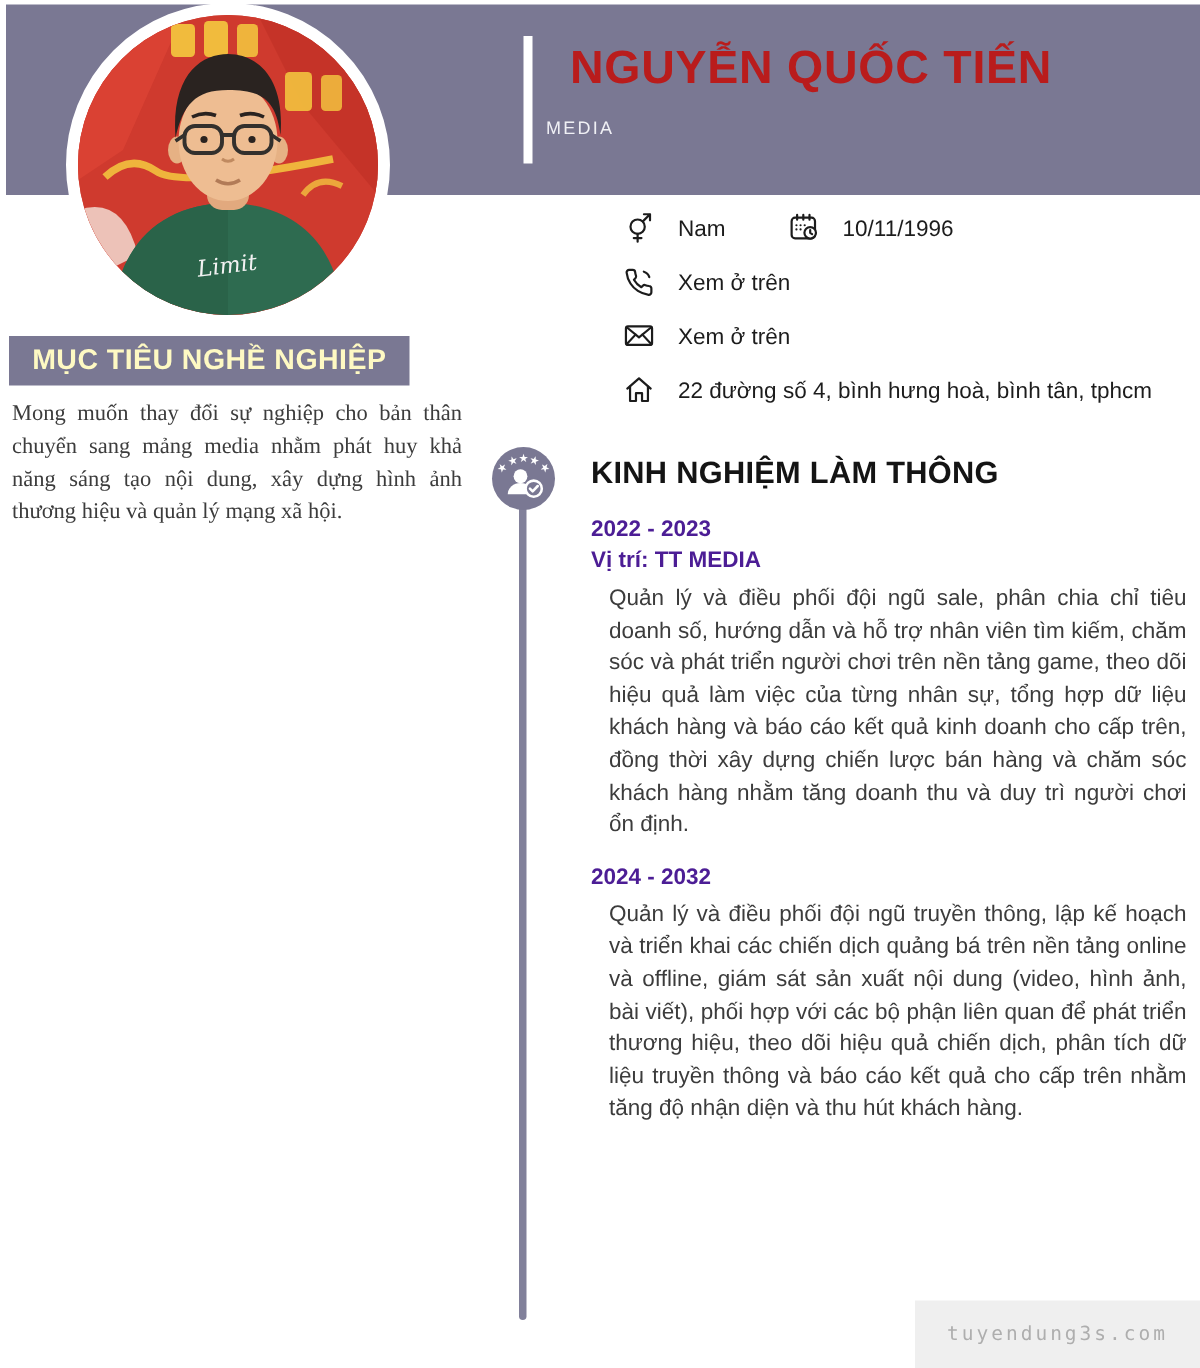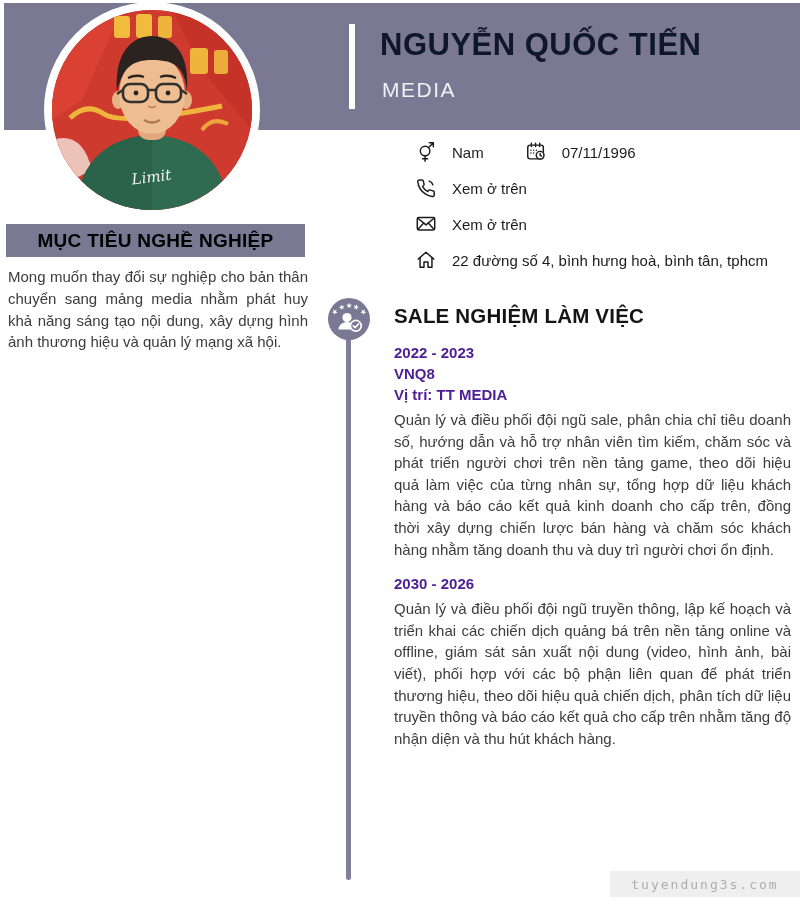--- a/index.html
+++ b/index.html
@@ -12,61 +12,61 @@
   
   .photo-ring{
     position:absolute;left:44px;top:2px;width:200px;height:200px;border-radius:50%;
     border:8px solid #ffffff;overflow:hidden;background:#cf3a2e;
   }
   .photo-ring svg{display:block;width:100%;height:100%;}
   
   .name-divider{position:absolute;left:349px;top:24px;width:6px;height:85px;background:#ffffff;}
   .person-name{
     position:absolute;left:380px;top:28px;margin:0;font-size:31px;line-height:34px;
-    font-weight:bold;color:#0f172a;letter-spacing:.5px;white-space:nowrap;text-align:right;
+    font-weight:bold;color:#b91c1c;letter-spacing:.5px;white-space:nowrap;text-align:right;
   }
   .person-subtitle{
-    position:absolute;left:382px;top:78px;font-size:21px;color:#f0f0f5;letter-spacing:1.5px;
+    position:absolute;left:364px;top:78px;font-size:12px;color:#f0f0f5;letter-spacing:1.5px;
   }
   
   .contact{position:absolute;left:415px;top:141px;width:378px;}
   .contact-row{display:flex;align-items:center;margin-bottom:14px;min-height:22px;}
   .contact-row:last-child{margin-bottom:0;}
   .c-icon{width:22px;height:22px;flex:0 0 22px;display:inline-flex;align-items:center;justify-content:center;}
   .c-icon svg{width:22px;height:22px;stroke:#1c1c1c;fill:none;stroke-width:1.6;stroke-linecap:round;stroke-linejoin:round;}
   .c-text{margin-left:15px;font-size:15px;color:#1c1c1c;white-space:nowrap;}
   .c-gap{margin-left:41px;}
   
   .objective-bar{
-    position:absolute;left:6px;top:224px;width:299px;height:33px;background:#7a7893;
-    color:#000000;font-size:19px;font-weight:bold;display:flex;align-items:center;justify-content:center;
+    position:absolute;left:6px;top:224px;width:267px;height:33px;background:#7a7893;
+    color:#fef9c3;font-size:19px;font-weight:bold;display:flex;align-items:center;justify-content:center;
     letter-spacing:.3px;
   }
   .objective-text{
     position:absolute;left:8px;top:266px;width:300px;margin:0;
-    font-size:15px;line-height:21.8px;text-align:justify;color:#3c3c3c;
+    font-size:15px;line-height:21.8px;text-align:justify;color:#3c3c3c;font-family:Liberation Serif, serif;
   }
   
   .tl-line{position:absolute;left:346px;top:318px;width:5px;height:562px;background:#81809a;border-radius:3px;}
   .tl-badge{
     position:absolute;left:328px;top:298px;width:42px;height:42px;border-radius:50%;
     background:#7a7893;display:flex;align-items:center;justify-content:center;
   }
   .tl-badge svg{width:42px;height:42px;display:block;}
   
   .experience{position:absolute;left:394px;top:303px;width:397px;}
   .experience h2{
     margin:0 0 13px 0;font-size:20.5px;line-height:26px;color:#141414;font-weight:bold;letter-spacing:.2px;
   }
   .entry{margin-bottom:13px;}
   .entry-meta{font-size:15px;line-height:21px;font-weight:bold;color:#4c1d95;}
-  .entry-desc{margin:4px 0 0 0;font-size:15px;line-height:21.6px;text-align:justify;color:#3c3c3c;}
+  .entry-desc{margin:4px 0 0 12px;font-size:15px;line-height:21.6px;text-align:justify;color:#3c3c3c;}
   
   .watermark{
-    position:absolute;right:0;bottom:15px;width:190px;height:26px;background:#efefef;
+    position:absolute;right:0;bottom:0;width:190px;height:45px;background:#efefef;
     display:flex;align-items:center;justify-content:center;
     font-family:"DejaVu Sans Mono","Liberation Mono",monospace;
     font-size:13px;letter-spacing:2px;color:#aeaeae;
   }
 </style>
 </head>
 <body>
 
 <div class="page">
 
@@ -125,21 +125,21 @@
       <span class="c-text">Nam</span>
       <span class="c-icon c-gap">
         <svg viewBox="0 0 24 24">
             <rect x="3" y="4.5" width="17" height="15" rx="2.5"></rect>
             <path d="M7 2.5 v3.5 M11.5 2.5 v3.5 M16 2.5 v3.5"></path>
             <path d="M6.5 10 h.01 M9.5 10 h.01 M12.5 10 h.01 M6.5 13 h.01 M9.5 13 h.01"></path>
             <circle cx="16.5" cy="15.5" r="4.2" fill="#fff"></circle>
             <path d="M16.5 13.6 v1.9 l1.4 1"></path>
           </svg>
       </span>
-      <span class="c-text">07/11/1996</span>
+      <span class="c-text">10/11/1996</span>
     </div>
     <div class="contact-row">
       <span class="c-icon">
         <svg viewBox="0 0 24 24">
             <path d="M21 16.9v2.6a1.8 1.8 0 0 1-2 1.8 18 18 0 0 1-7.8-2.8 17.6 17.6 0 0 1-5.4-5.4A18 18 0 0 1 3 5.2 1.8 1.8 0 0 1 4.8 3.2h2.6a1.8 1.8 0 0 1 1.8 1.6c.1.9.3 1.8.6 2.6a1.8 1.8 0 0 1-.4 1.9l-1.1 1.1a14.4 14.4 0 0 0 5.4 5.4l1.1-1.1a1.8 1.8 0 0 1 1.9-.4c.8.3 1.7.5 2.6.6a1.8 1.8 0 0 1 1.7 1.9z"></path>
             <path d="M15.5 4.5 a6 6 0 0 1 4 4"></path>
           </svg>
       </span>
       <span class="c-text">Xem ở trên</span>
     </div>
@@ -176,30 +176,29 @@
       <text x="27.5" y="11.5" font-size="7.5" fill="#fff" text-anchor="middle" transform="rotate(16 27.5 11.5)">★</text>
       <text x="34" y="16" font-size="7.5" fill="#fff" text-anchor="middle" transform="rotate(32 34 16)">★</text>
       <circle cx="19" cy="19.5" r="4.6" fill="#fff"></circle>
       <path d="M10.5 31.5 a8.5 7.5 0 0 1 17 0 Z" fill="#fff"></path>
       <circle cx="27.8" cy="27.8" r="5.4" fill="#7a7893" stroke="#fff" stroke-width="1.7"></circle>
       <path d="M25.3 27.8 l1.8 1.8 l3.4 -3.6" stroke="#fff" stroke-width="1.7" fill="none" stroke-linecap="round" stroke-linejoin="round"></path>
     </svg>
   </div>
 
   <div class="experience">
-    <h2>SALE NGHIỆM LÀM VIỆC</h2>
+    <h2>KINH NGHIỆM LÀM THÔNG</h2>
 
     <div class="entry">
       <div class="entry-meta">2022 - 2023</div>
-      <div class="entry-meta">VNQ8</div>
       <div class="entry-meta">Vị trí: TT MEDIA</div>
       <p class="entry-desc">Quản lý và điều phối đội ngũ sale, phân chia chỉ tiêu doanh số, hướng dẫn và hỗ trợ nhân viên tìm kiếm, chăm sóc và phát triển người chơi trên nền tảng game, theo dõi hiệu quả làm việc của từng nhân sự, tổng hợp dữ liệu khách hàng và báo cáo kết quả kinh doanh cho cấp trên, đồng thời xây dựng chiến lược bán hàng và chăm sóc khách hàng nhằm tăng doanh thu và duy trì người chơi ổn định.</p>
     </div>
 
     <div class="entry">
-      <div class="entry-meta">2030 - 2026</div>
+      <div class="entry-meta">2024 - 2032</div>
       <p class="entry-desc">Quản lý và điều phối đội ngũ truyền thông, lập kế hoạch và triển khai các chiến dịch quảng bá trên nền tảng online và offline, giám sát sản xuất nội dung (video, hình ảnh, bài viết), phối hợp với các bộ phận liên quan để phát triển thương hiệu, theo dõi hiệu quả chiến dịch, phân tích dữ liệu truyền thông và báo cáo kết quả cho cấp trên nhằm tăng độ nhận diện và thu hút khách hàng.</p>
     </div>
   </div>
 
   <div class="watermark">tuyendung3s.com</div>
 
 </div>
 
 </body></html>

